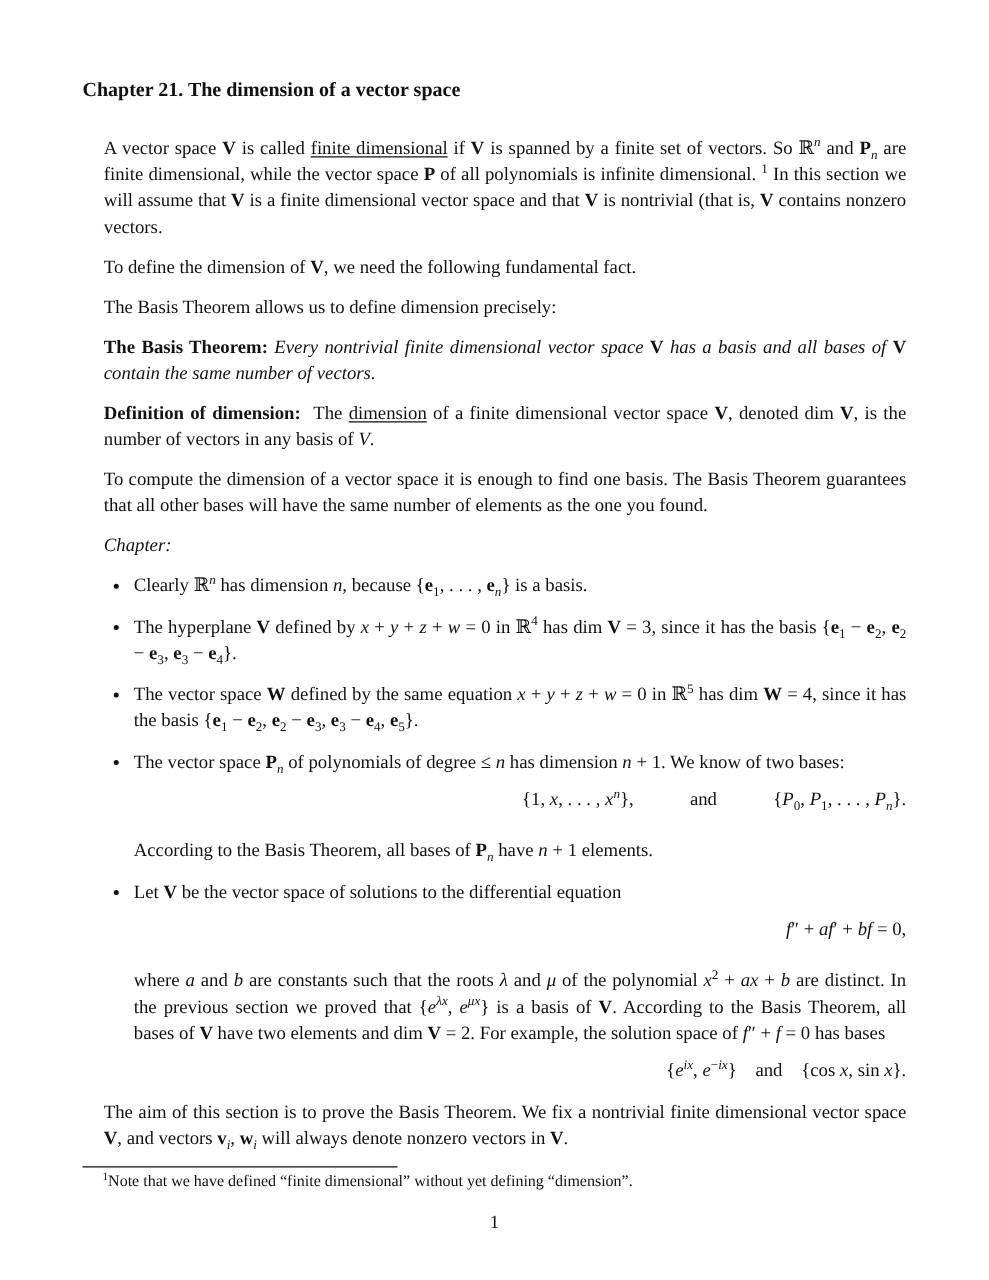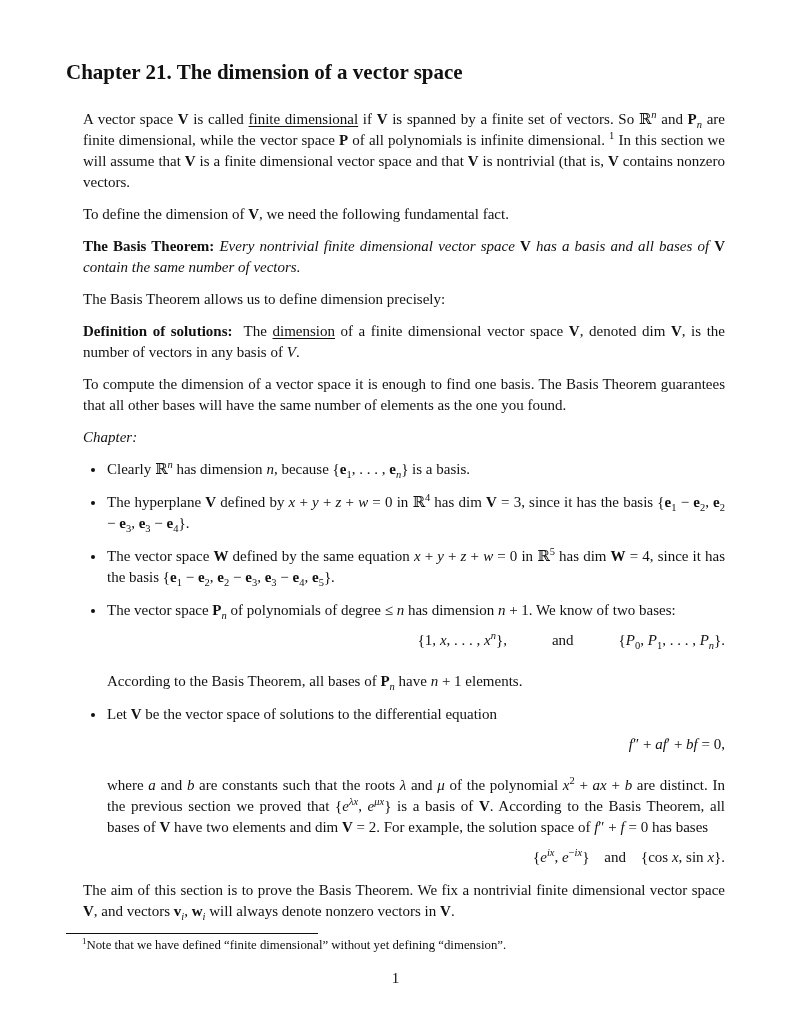--- a/index.html
+++ b/index.html
@@ -18,21 +18,21 @@
     width: 791px;
     height: 1024px;
     padding: 62px 66px 0 66px;
     font-family: "Liberation Serif", "DejaVu Serif", serif;
     font-size: 15px;
     line-height: 21px;
     text-align: justify;
     position: relative;
   }
   .title {
-    font-size: 21px;
+    font-size: 16px;
     font-weight: bold;
     margin: 0 0 26px 0;
     text-align: left;
   }
   p.block {
     margin: 0 0 11px 17px;
   }
   p.block i, li i, .equation i {
     font-style: italic;
   }
@@ -80,25 +80,25 @@
 <body>
 
 <div class="page">
 
   <h1 class="title">Chapter 21. The dimension of a vector space</h1>
 
   <p class="block">A vector space <b>V</b> is called <u>finite dimensional</u> if <b>V</b> is spanned by a finite set of vectors. So ℝ<sup><i>n</i></sup> and <b>P</b><sub><i>n</i></sub> are finite dimensional, while the vector space <b>P</b> of all polynomials is infinite dimensional. <sup>1</sup> In this section we will assume that <b>V</b> is a finite dimensional vector space and that <b>V</b> is nontrivial (that is, <b>V</b> contains nonzero vectors.</p>
 
   <p class="block">To define the dimension of <b>V</b>, we need the following fundamental fact.</p>
 
+  <p class="block">The Basis Theorem allows us to define dimension precisely:</p>
+
   <p class="block"><b>The Basis Theorem:</b> <i>Every nontrivial finite dimensional vector space</i> <b>V</b> <i>has a basis and all bases of</i> <b>V</b> <i>contain the same number of vectors.</i></p>
 
-  <p class="block">The Basis Theorem allows us to define dimension precisely:</p>
-
-  <p class="block"><b>Definition of solutions:</b>&nbsp;&nbsp;The <u>dimension</u> of a finite dimensional vector space <b>V</b>, denoted dim&nbsp;<b>V</b>, is the number of vectors in any basis of <i>V</i>.</p>
+  <p class="block"><b>Definition of dimension:</b>&nbsp;&nbsp;The <u>dimension</u> of a finite dimensional vector space <b>V</b>, denoted dim&nbsp;<b>V</b>, is the number of vectors in any basis of <i>V</i>.</p>
 
   <p class="block">To compute the dimension of a vector space it is enough to find one basis. The Basis Theorem guarantees that all other bases will have the same number of elements as the one you found.</p>
 
   <p class="block"><i>Chapter:</i></p>
 
   <ul class="bullets">
     <li>
       <span>Clearly ℝ<sup><i>n</i></sup> has dimension <i>n</i>, because {<b>e</b><sub>1</sub>, . . . , <b>e</b><sub><i>n</i></sub>} is a basis.</span>
     </li>
     <li>

